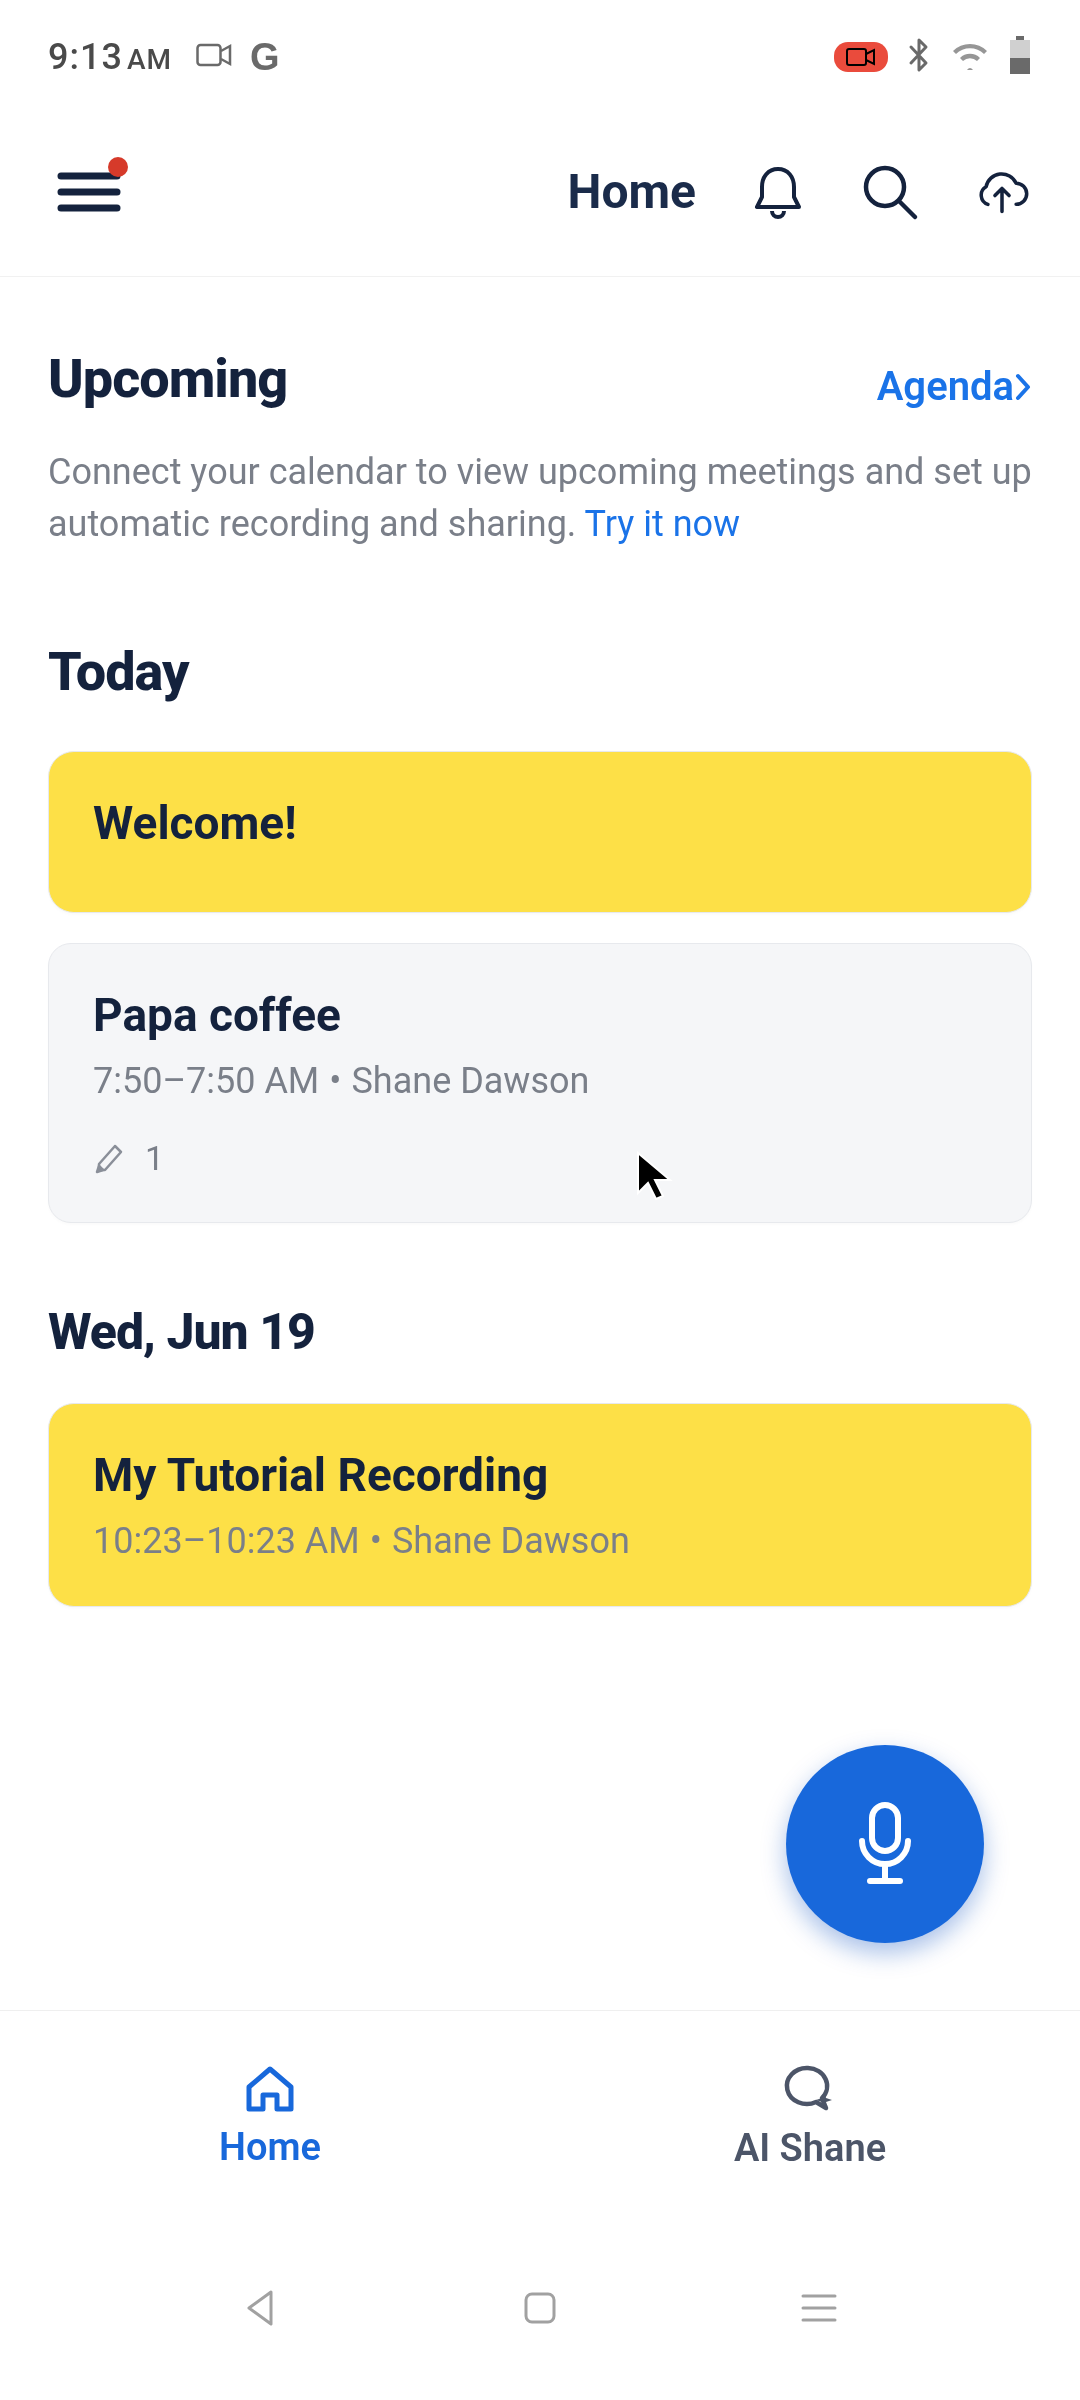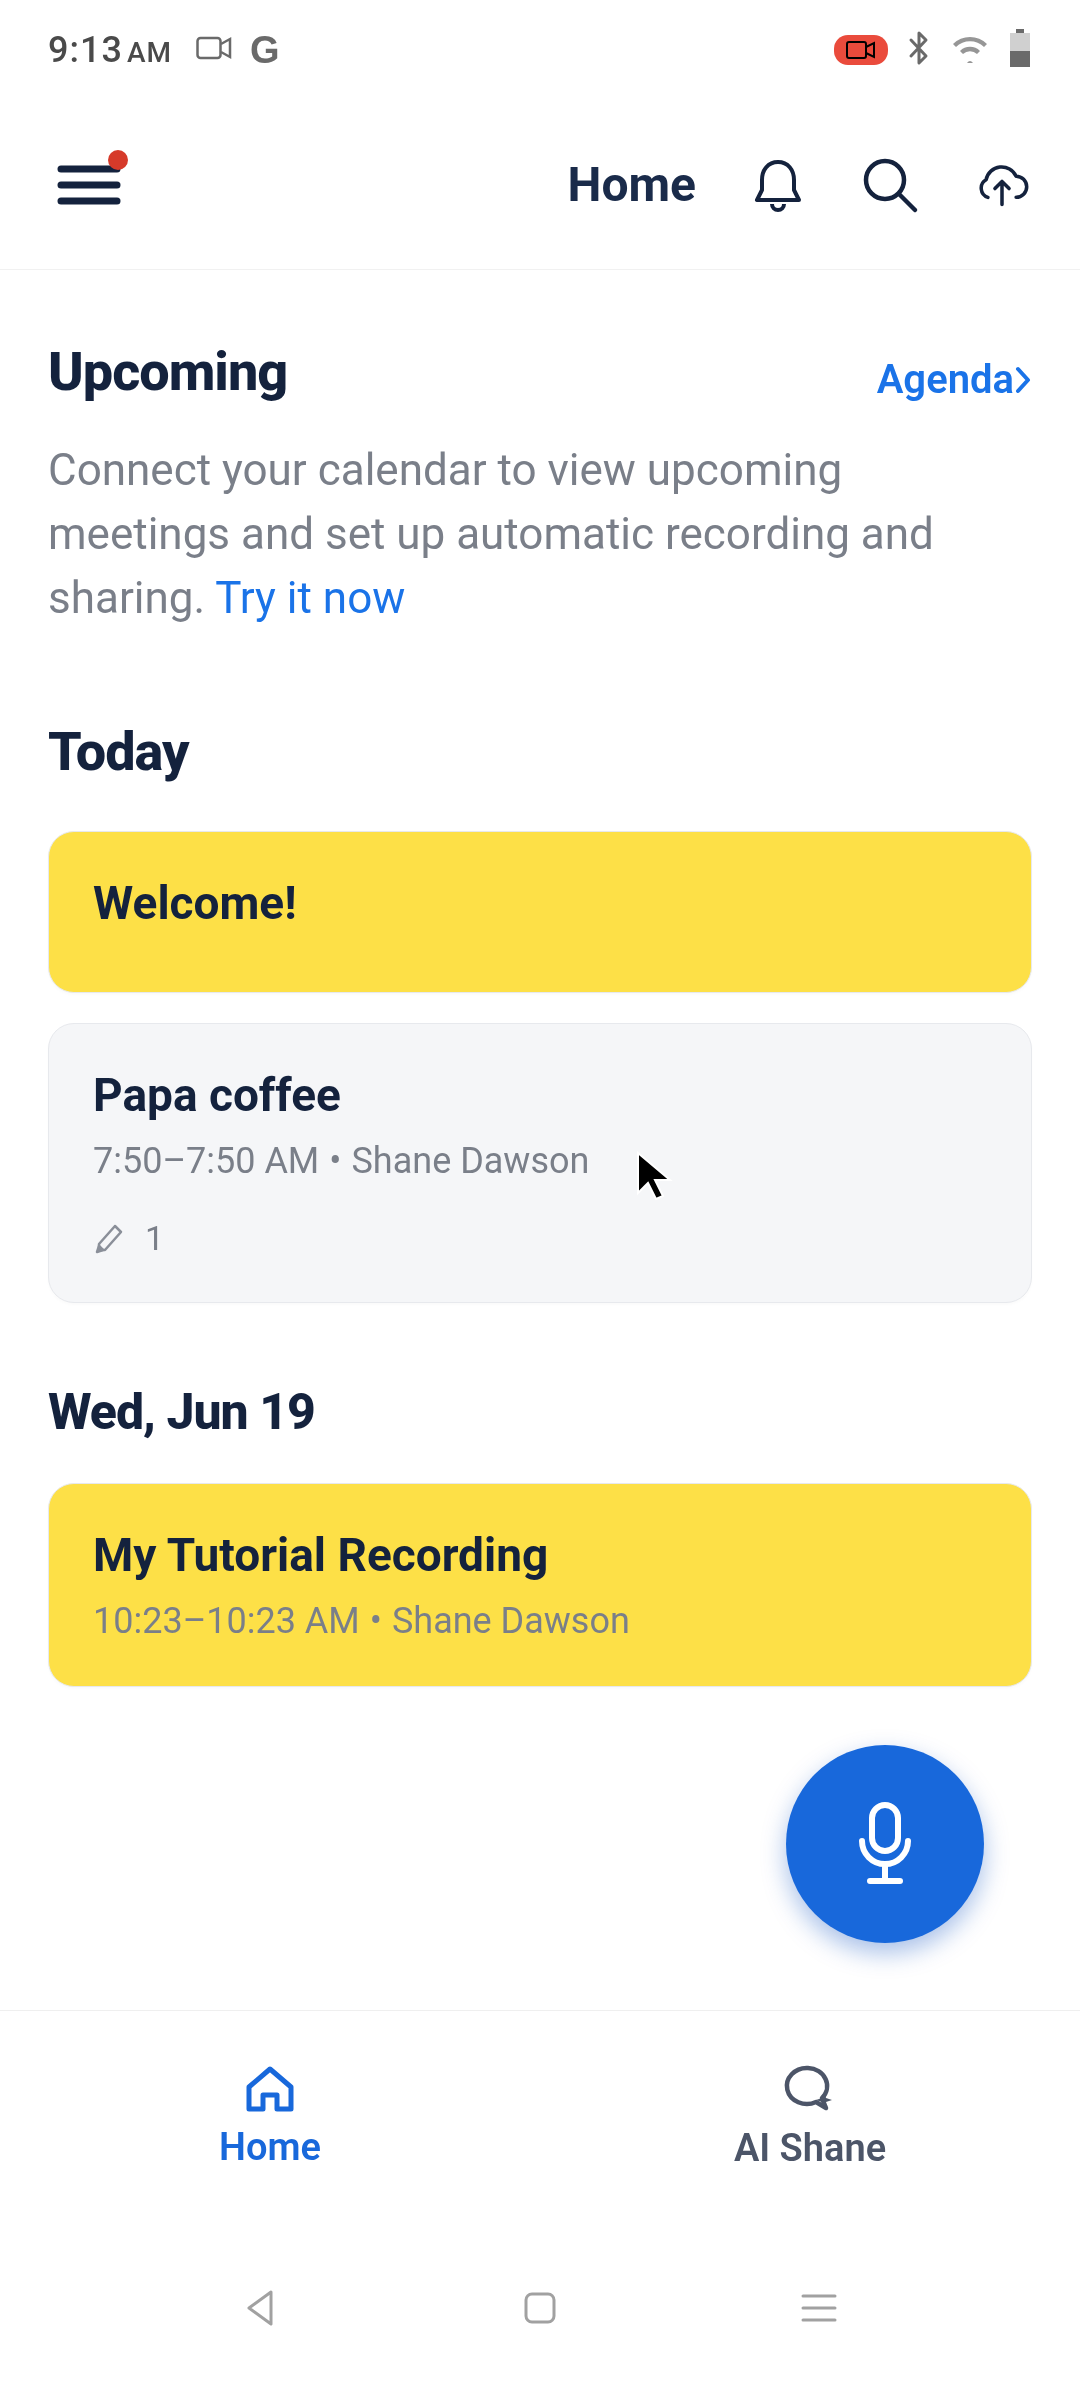--- a/index.html
+++ b/index.html
@@ -1,46 +1,46 @@
 <!DOCTYPE html>
 <html><head>
 <meta charset="utf-8">
 <style>
   * { box-sizing: border-box; margin: 0; padding: 0; }
   html, body { width: 1080px; height: 2400px; font-family: -apple-system, BlinkMacSystemFont, "Segoe UI", Roboto, Helvetica, Arial, sans-serif; background: #fff; color: #1a2b4a; overflow: hidden; }
 
   
-  .status-bar { height: 100px; display: flex; align-items: center; justify-content: space-between; padding: 0 48px; }
+  .status-bar { height: 100px; display: flex; align-items: center; justify-content: space-between; padding: 0 48px; margin-top: 7px; }
   .status-left { display: flex; align-items: center; gap: 24px; }
   .status-time { font-size: 36px; font-weight: 500; color: #4a4a4a; letter-spacing: 1px; }
   .status-ampm { font-size: 28px; margin-left: 4px; }
   .status-icons-left { display: flex; gap: 18px; align-items: center; color: #6a6a6a; }
   .status-right { display: flex; align-items: center; gap: 18px; }
   .rec-badge { background: #ea4b3c; border-radius: 14px; padding: 4px 12px; display: flex; align-items: center; }
 
   
   .app-header { height: 170px; display: flex; align-items: center; justify-content: space-between; padding: 0 48px 0 54px; border-bottom: 1px solid #f1f1f1; }
   .menu-btn { position: relative; width: 70px; height: 70px; display: flex; align-items: center; justify-content: center; }
   .notif-dot { position: absolute; top: 0px; right: -4px; width: 20px; height: 20px; background: #d63a2a; border-radius: 50%; }
   .header-title { font-size: 48px; font-weight: 700; color: #1a2b4a; }
   .header-center { display:flex; align-items:center; gap:52px; flex:1; justify-content:flex-end; }
   .hicon { width: 60px; height: 60px; display:flex; align-items:center; justify-content:center; }
 
   
   .content { padding: 70px 48px 0; }
   .upcoming-row { display: flex; justify-content: space-between; align-items: flex-end; margin-bottom: 36px; }
   .section-title { font-size: 54px; font-weight: 800; color: #14223d; letter-spacing: -1px; }
   .agenda-link { display: flex; align-items: center; gap: 0; color: #1a73e8; font-size: 40px; font-weight: 600; }
-  .upcoming-desc { font-size: 44px; color: #7a7f89; line-height: 1.45; margin-bottom: 90px; }
+  .upcoming-desc { font-size: 36px; color: #7a7f89; line-height: 1.45; margin-bottom: 90px; }
   .upcoming-desc .try-link { color: #1a73e8; }
 
   .section-title.today { margin-bottom: 48px; }
 
   .card { border: 1px solid #e7e9ed; border-radius: 26px; padding: 44px 44px; margin-bottom: 30px; background: #fde047; box-shadow: 0 2px 3px rgba(0,0,0,0.02); }
-  .card.selected { background: #f5f6f8; }
+  .card.selected { background: #f5f6f8; border-radius: 23px; }
   .card-title { font-size: 46px; font-weight: 700; color: #14223d; margin-bottom: 18px; }
   .card-meta { font-size: 36px; color: #7a7f89; }
   .card-meta .dot { margin: 0 10px; }
   .highlight-row { display: flex; align-items: center; gap: 16px; margin-top: 36px; color: #7a7f89; font-size: 34px; }
 
   .date-title { font-size: 50px; font-weight: 800; color: #14223d; margin-top: 80px; margin-bottom: 42px; letter-spacing: -1px; }
 
   
   .cursor { position: absolute; left: 634px; top: 1151px; }
 

